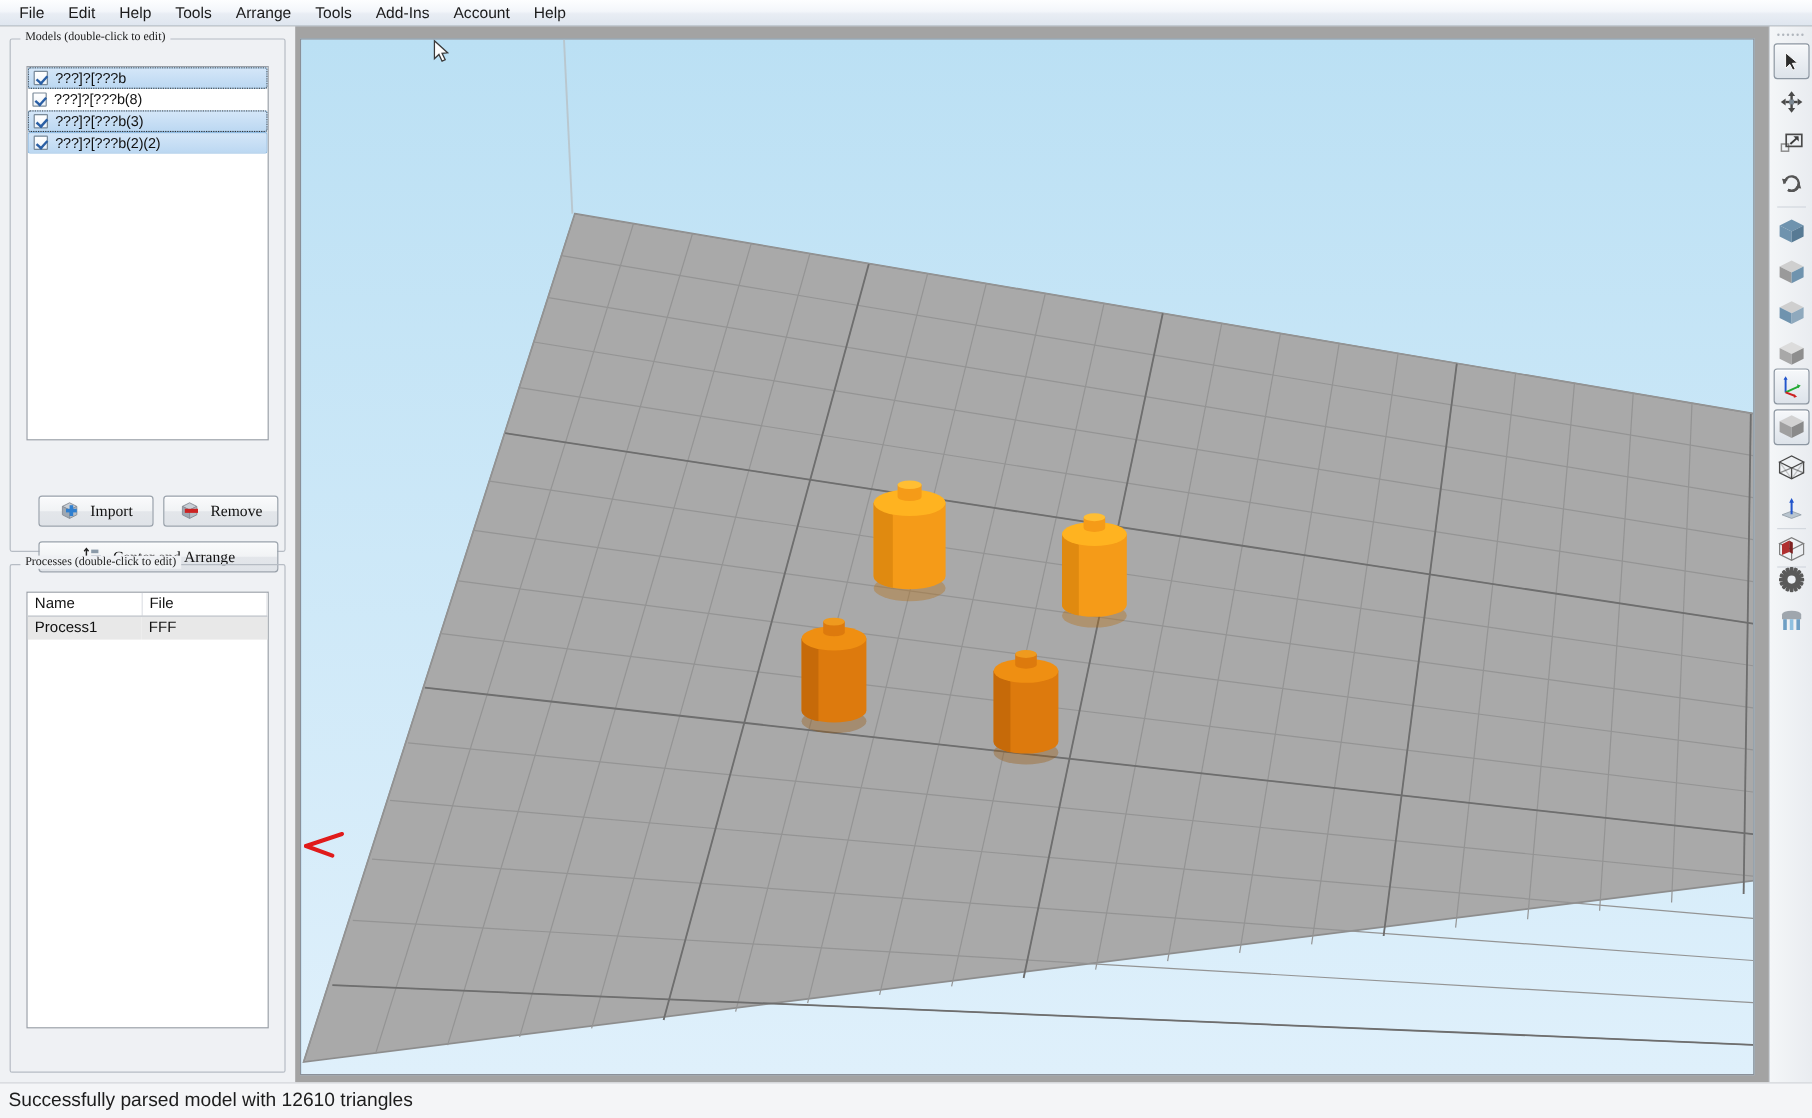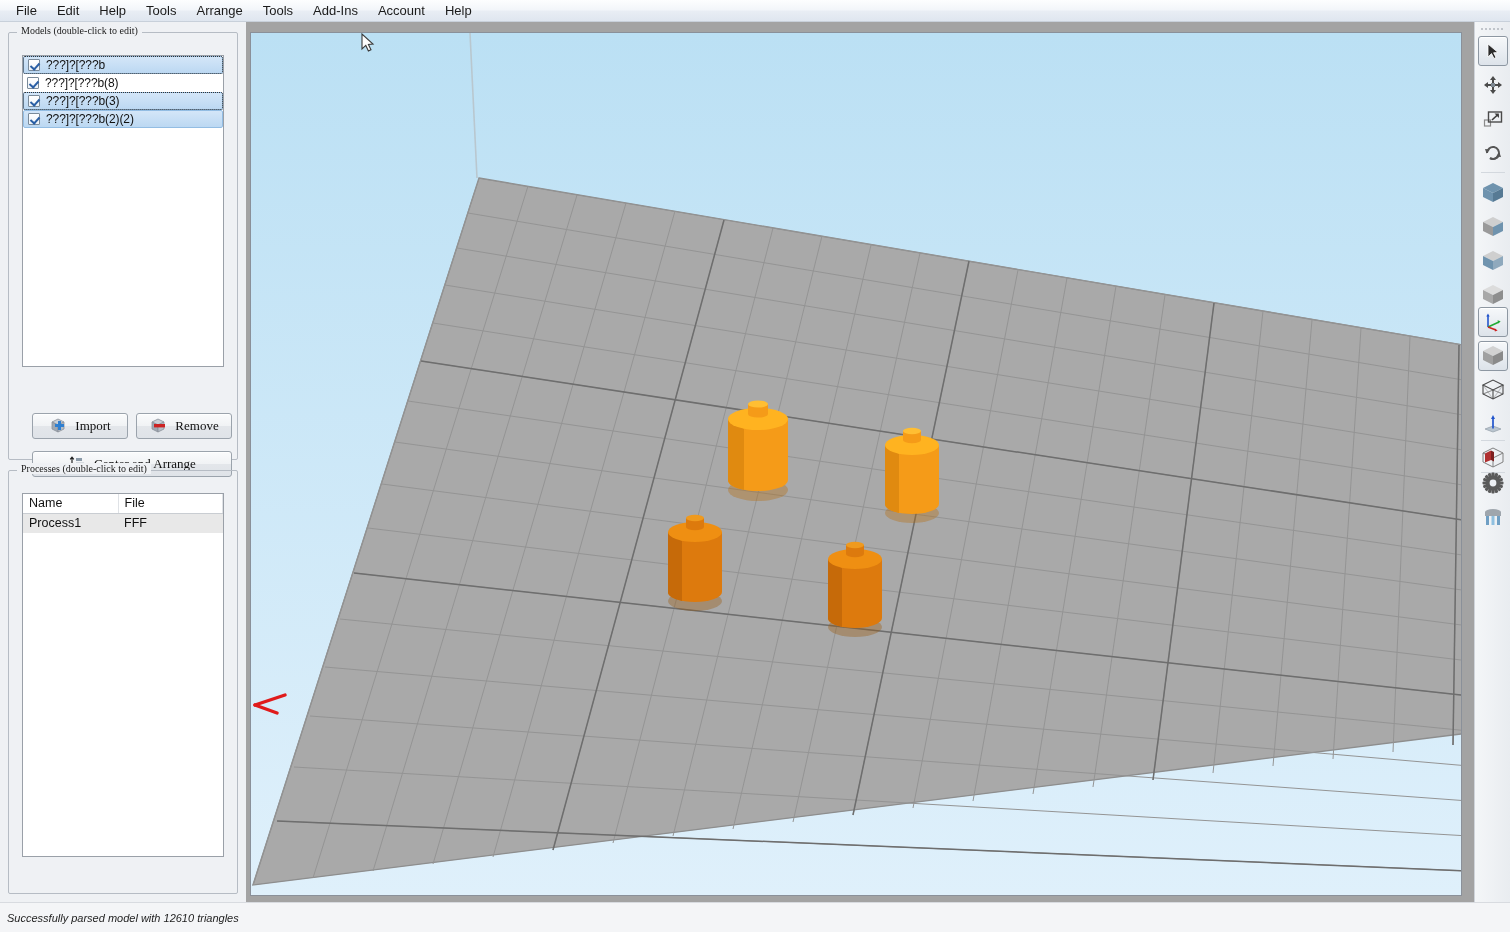--- a/index.html
+++ b/index.html
@@ -196,21 +196,21 @@
 
   
   #statusbar {
     position: absolute; left: 0; top: 902px;
     width: 1510px; height: 30px;
     background: #f4f5f7;
     border-top: 1px solid #d8dbe0;
     display: flex; align-items: center;
     padding-left: 7px;
   }
-  #status-text { font-size: 11px; color: #1d1d1d; font-style: italic; }
+  #status-text { font-size: 16px; color: #1d1d1d; }
 
   #cursor { position: absolute; left: 361px; top: 33px; pointer-events: none; }
 </style>
 </head>
 <body>
 
 <div id="app">
 
   <div id="menubar">
     <div class="menu-item">File</div>

